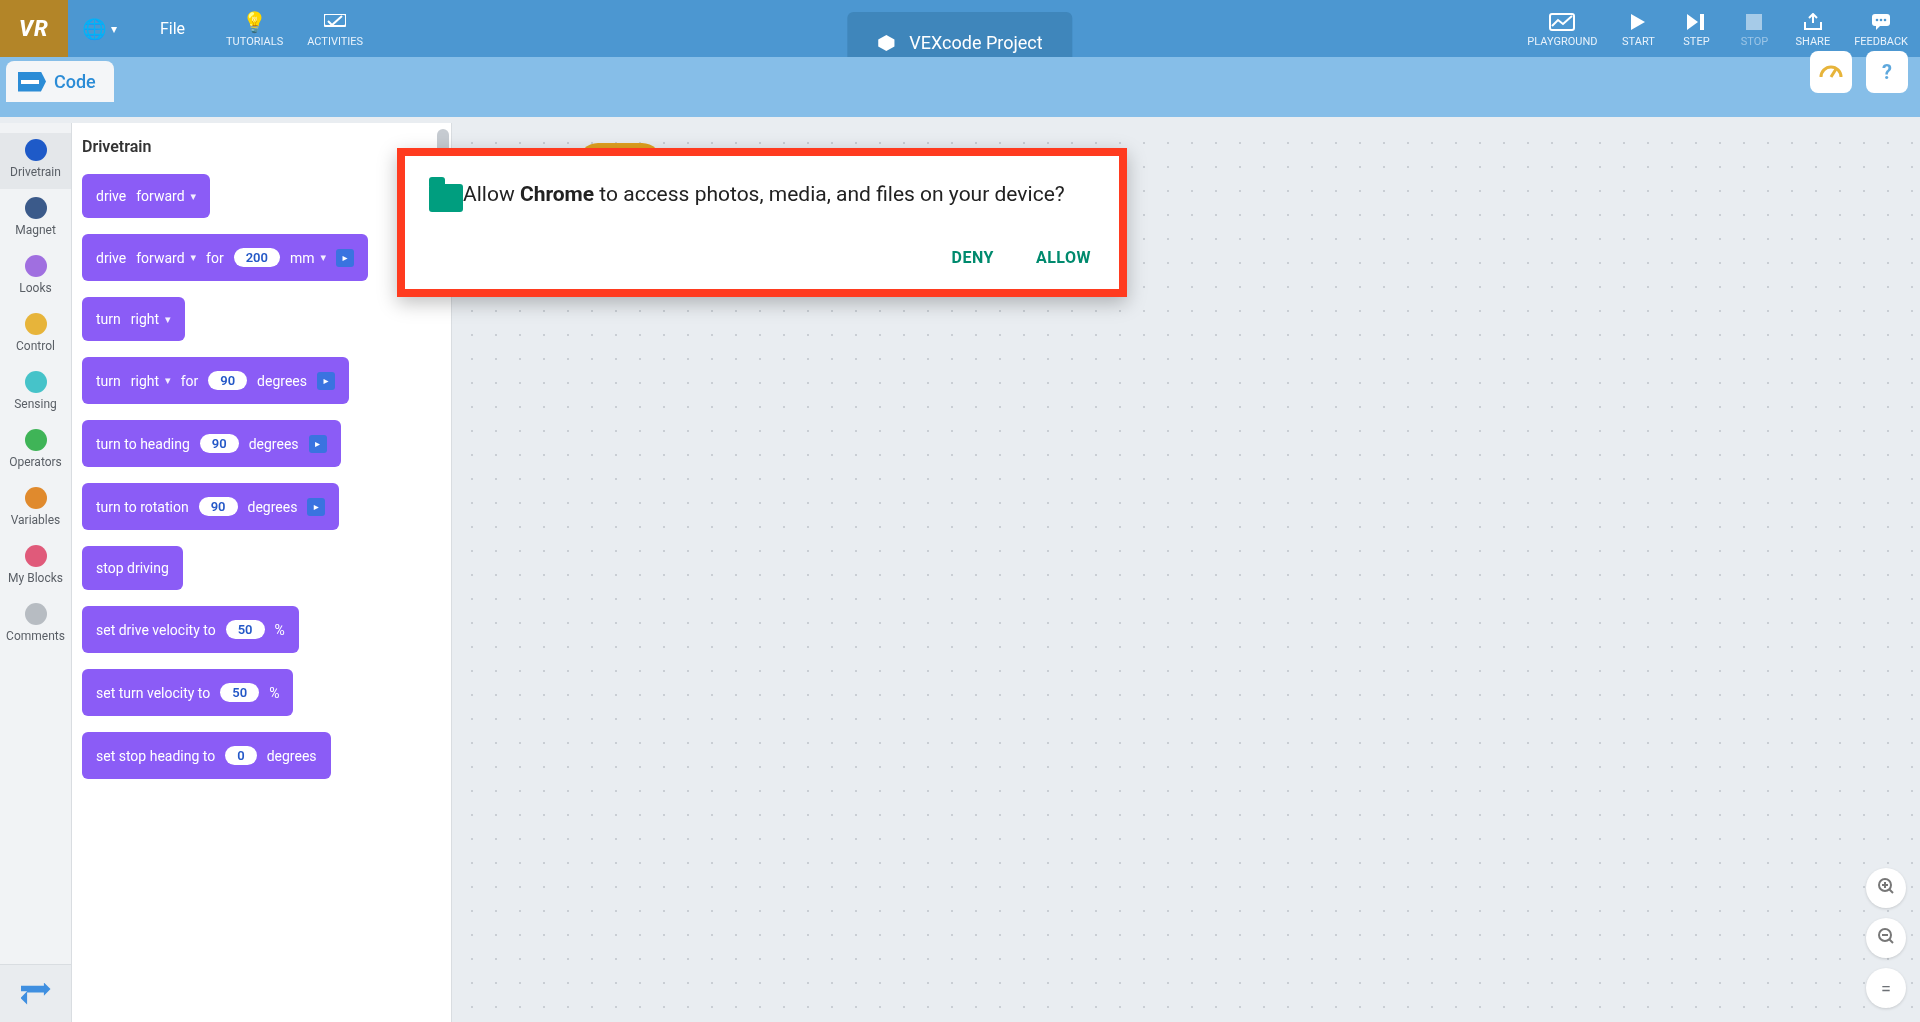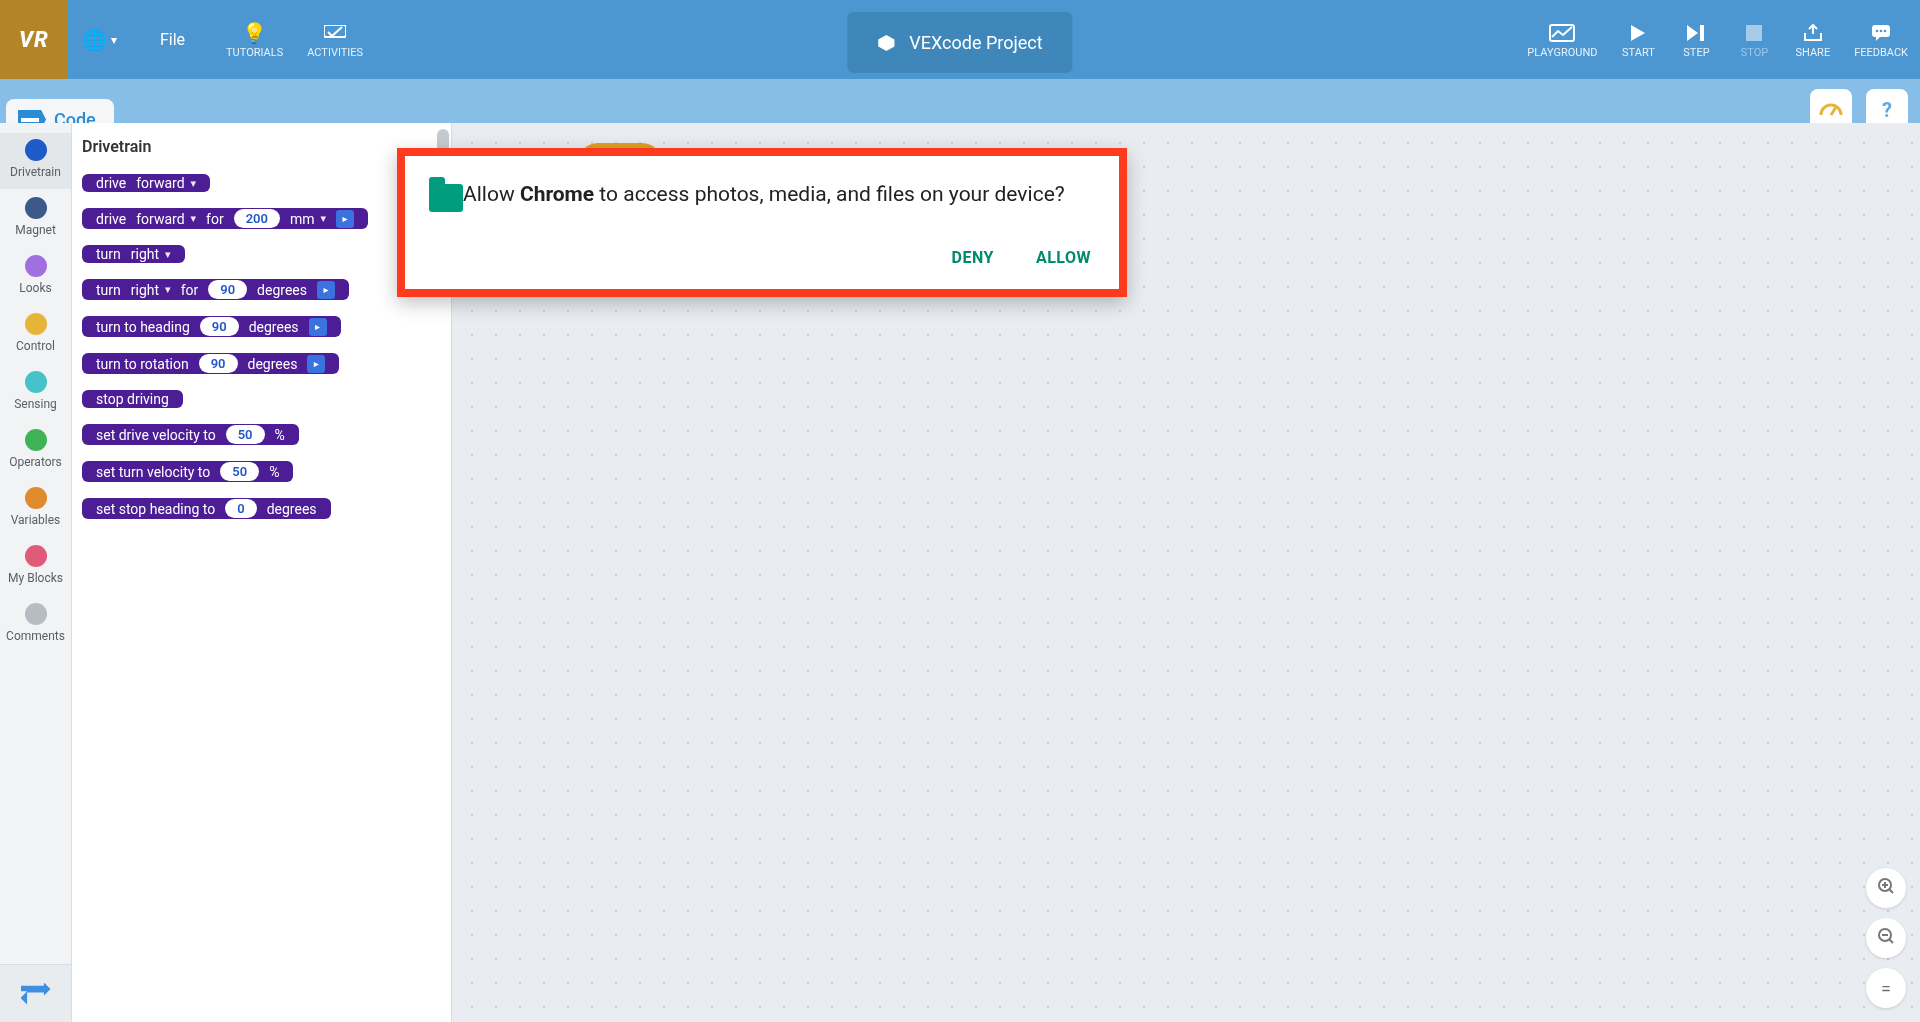--- a/index.html
+++ b/index.html
@@ -1,21 +1,21 @@
 <!DOCTYPE html>
 <html><head>
 <meta charset="utf-8">
 <style>
   * { box-sizing: border-box; margin: 0; padding: 0; font-family: -apple-system, BlinkMacSystemFont, "Segoe UI", Roboto, Helvetica, Arial, sans-serif; }
   html, body { width: 100%; height: 100%; overflow: hidden; }
   body { background: #e9edf1; }
 
   
   .toolbar {
-    height: 79px;
+    height: 57px;
     background: #4c97d1;
     display: flex;
     align-items: stretch;
     color: #fff;
   }
   .logo {
     width: 68px;
     background: #b38528;
     display: flex;
     align-items: center;
@@ -47,21 +47,21 @@
   .hex-icon { width: 18px; height: 18px; display:inline-block;}
   .right-tb { margin-left:auto; display:flex; align-items:stretch;}
   .right-tb .tb-btn { min-width:58px; }
   .right-tb .tb-btn.disabled { opacity:.5;align-items:center; }
 
   
   .secbar {
     height: 60px;
     background: #86bee8;
     display:flex; align-items:flex-end;
-    padding: 0 12px 0 6px;
+    padding: 0 12px 16px 6px;
     position:relative;
   }
   .code-tab {
     background:#f4f6f8;
     border-radius: 8px 8px 0 0;
     padding: 10px 18px 10px 12px;
     display:flex; align-items:center; gap:8px;
     color:#2b8cd6; font-size:18px; font-weight:500;
     margin-bottom:-1px;
   }
@@ -92,22 +92,22 @@
   .palette {
     width:380px; background:#fff; position:relative; overflow:hidden;
     border-right:1px solid #d9dde1;
   }
   .palette .heading{ font-size:16px; font-weight:600; color:#333; padding:14px 10px 10px;}
   .pal-scroll{ padding:0 6px 20px;}
   .vscrollbar{position:absolute; right:2px; top:6px; width:12px; height:92px; background:#c6cbd1; border-radius:6px;}
 
   
   .block{
-    background:#4c1d95; color:#fff; border-radius:6px;
-    padding:1px 14px; margin:8px 4px; display:inline-flex; align-items:center; gap:10px;
+    background:#8b5cf6; color:#fff; border-radius:6px;
+    padding:14px 14px; margin:8px 4px; display:inline-flex; align-items:center; gap:10px;
     font-size:14px; position:relative;
   }
   .block .dd{ display:inline-flex; align-items:center; gap:6px;}
   .block .dd::after{content:"▾"; font-size:11px; opacity:.9;}
   .pill{ background:#fff; color:#2458c7; border-radius:14px; padding:2px 12px; font-weight:600; font-size:13px;}
   .sq-play{ width:18px; height:18px; background:#3a73e0; border-radius:3px; display:inline-flex; align-items:center; justify-content:center; font-size:10px;}
 
   .canvas{
     flex:1; position:relative; background:#e9edf1;
     background-image: radial-gradient(#c9ced4 1px, transparent 1px);

